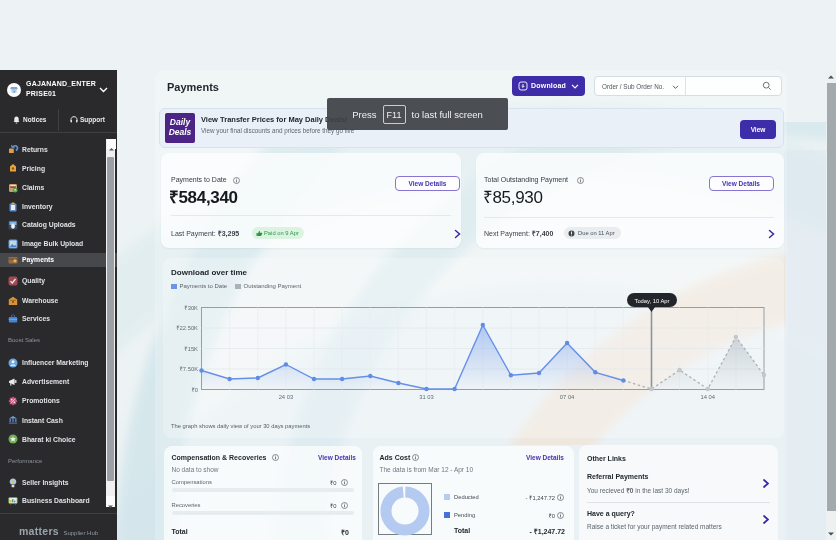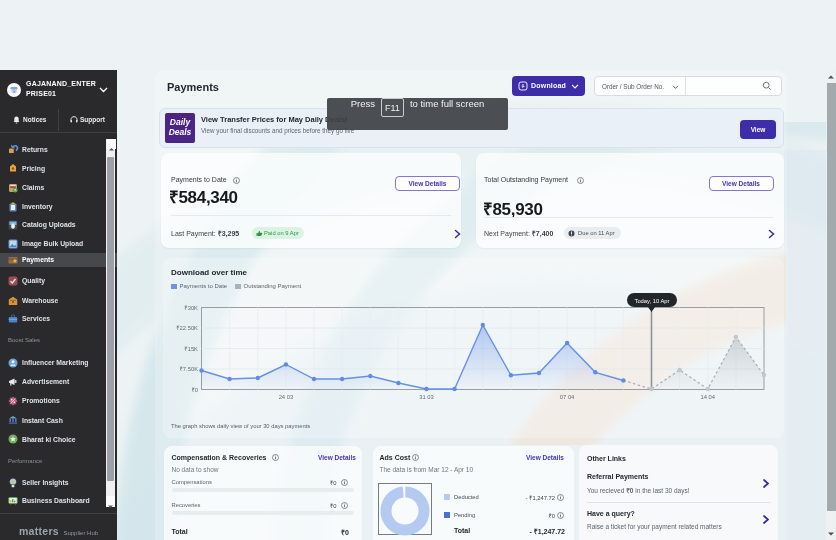--- a/index.html
+++ b/index.html
@@ -249,21 +249,21 @@
     </svg>
 
   <div class="abs" style="left:475.5px;top:152.5px;width:308.5px;height:95.5px;background:rgba(255,255,255,0.72);border-radius:8px;box-shadow:0 1px 2px rgba(40,60,80,0.06);"></div>
   <div class="abs" style="left:484px;top:176px;font-size:7px;color:#343b42;">Total Outstanding Payment</div>
   <svg class="abs" style="left:577px;top:176.5px;" width="7" height="7" viewBox="0 0 7 7">
       <circle cx="3.5" cy="3.5" r="3" stroke="#6a7178" stroke-width="0.8" fill="none"></circle>
       <rect x="3.1" y="3" width="0.9" height="2.3" fill="#6a7178"></rect>
       <rect x="3.1" y="1.6" width="0.9" height="0.9" fill="#6a7178"></rect>
     </svg>
   <div class="abs" style="left:708.5px;top:175.5px;width:65px;height:15px;border:1px solid #8874d2;border-radius:4px;background:rgba(255,255,255,0.6);color:#4730b4;font-size:6.5px;font-weight:bold;text-align:center;line-height:14px;">View Details</div>
-  <div class="abs" style="left:483px;top:185px;font-size:17px;font-weight:bold;color:#16191d;letter-spacing:-0.3px;margin-top:12px;">₹85,930</div>
+  <div class="abs" style="left:483px;top:185px;font-size:17px;font-weight:normal;color:#16191d;letter-spacing:-0.3px;">₹85,930</div>
   <div class="abs" style="left:484px;top:217px;width:290px;height:1px;background:#e4e9ec;"></div>
   <div class="abs" style="left:484px;top:229px;font-size:7px;color:#3c434a;">Next Payment: <b>₹7,400</b></div>
   <div class="abs" style="left:564px;top:227px;width:57px;height:12px;background:#e9edf0;border-radius:6px;"></div>
   <svg class="abs" style="left:568px;top:229.5px;" width="7" height="7" viewBox="0 0 7 7">
       <circle cx="3.5" cy="3.5" r="3" fill="#3e464e"></circle>
       <rect x="3.1" y="1.5" width="0.9" height="2.5" fill="#fff"></rect>
       <rect x="3.1" y="4.6" width="0.9" height="0.9" fill="#fff"></rect>
     </svg>
   <div class="abs" style="left:578px;top:229.5px;font-size:5.8px;color:#49525a;">Due on 11 Apr</div>
   <svg class="abs" style="left:768px;top:229px;" width="7" height="10" viewBox="0 0 7 10">
@@ -445,24 +445,24 @@
       <path d="M1 1 L5 4.5 L1 8" stroke="#3a28a0" stroke-width="1.7" fill="none" stroke-linecap="round"></path>
     </svg>
   <div class="abs" style="left:587px;top:502px;width:183px;height:1px;background:#dde3e7;"></div>
   <div class="abs" style="left:587px;top:509.5px;font-size:7px;font-weight:bold;color:#22282f;">Have a query?</div>
   <div class="abs" style="left:587px;top:523px;font-size:6.5px;color:#5b646d;">Raise a ticket for your payment related matters</div>
   <svg class="abs" style="left:763px;top:514.5px;" width="6" height="9" viewBox="0 0 6 9">
       <path d="M1 1 L5 4.5 L1 8" stroke="#3a28a0" stroke-width="1.7" fill="none" stroke-linecap="round"></path>
     </svg>
 
   <div class="abs" style="left:327px;top:98px;width:181px;height:32px;background:rgba(62,66,70,0.93);border-radius:2px;"></div>
-  <div class="abs" style="left:327px;top:98px;width:181px;height:32px;display:flex;justify-content:center;color:#f1f2f3;font-size:9.5px;">
+  <div class="abs" style="left:327px;top:98px;width:181px;height:32px;display:flex;align-items:center;justify-content:center;color:#f1f2f3;font-size:9.5px;">
     <span>Press</span>
     <span style="display:inline-block;border:1px solid #c8ccd0;border-radius:2px;width:23px;height:19px;line-height:18px;text-align:center;margin:0 6px;font-size:9px;">F11</span>
-    <span>to time full screen</span>
+    <span>to last full screen</span>
   </div>
 
   <div class="abs" style="left:826px;top:70px;width:10px;height:470px;background:#eef1f2;"></div>
   <svg class="abs" style="left:827px;top:74px;" width="8" height="6" viewBox="0 0 8 6">
       <path d="M1 4.5 L4 1.5 L7 4.5 Z" fill="#4c5055"></path>
     </svg>
   <div class="abs" style="left:826.5px;top:83px;width:9px;height:428px;background:#a2aaae;"></div>
   <svg class="abs" style="left:827px;top:531px;" width="8" height="6" viewBox="0 0 8 6">
       <path d="M1 1.5 L4 4.5 L7 1.5 Z" fill="#4c5055"></path>
     </svg>

